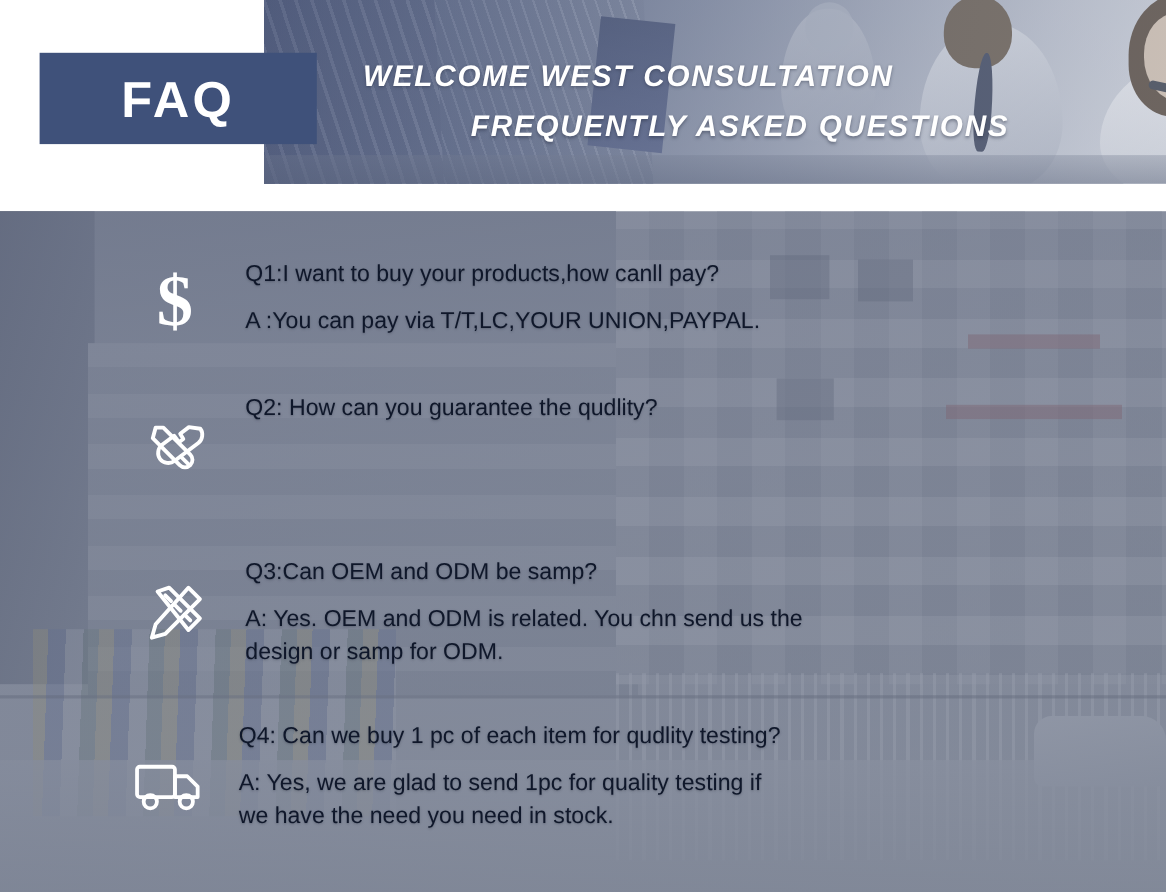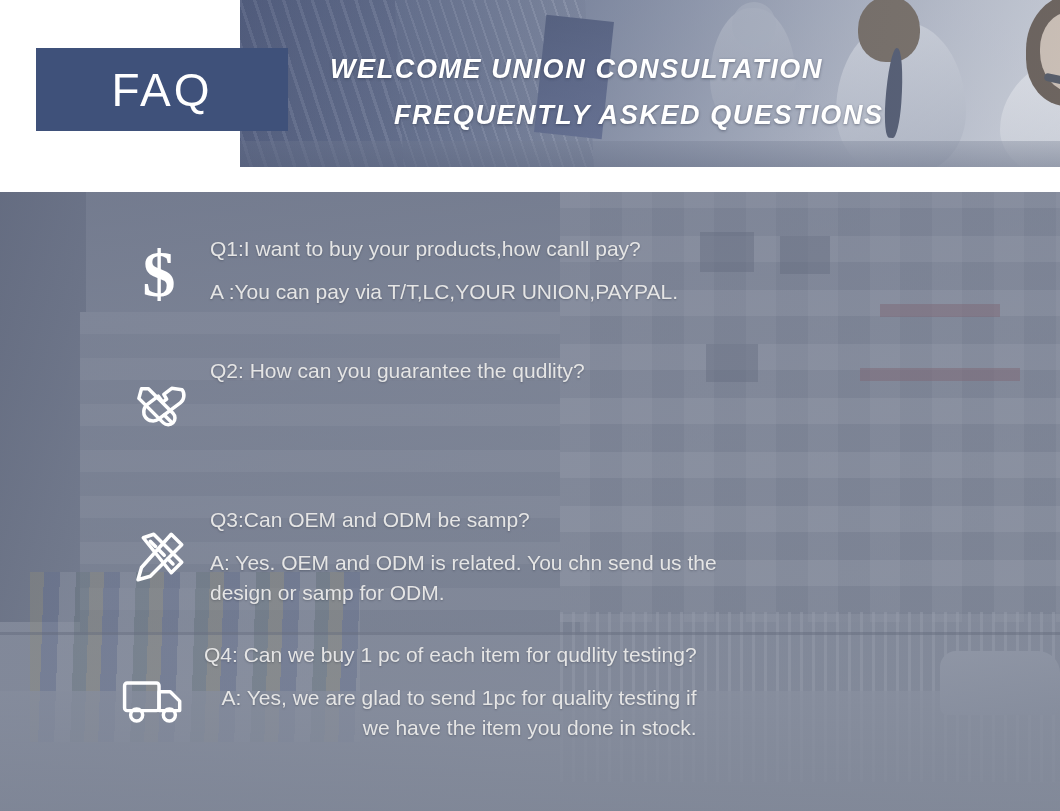--- a/index.html
+++ b/index.html
@@ -101,35 +101,35 @@
     position: absolute;
     color: #ffffff;
     font-style: italic;
     font-weight: bold;
     font-size: 27px;
     letter-spacing: 1.6px;
     white-space: nowrap;
     text-shadow: 0 1px 3px rgba(30,38,58,.45);
   }
   .title-line.l1 { left: 90px;  top: 54px; }
-  .title-line.l2 { left: 154px; top: 100px; text-align: right; }
+  .title-line.l2 { left: 188px; top: 100px; text-align: right; }
 
   .faq-badge {
     position: absolute;
     left: 36px; top: 48px;
     width: 252px; height: 83px;
     background: #3f517a;
     display: flex;
     align-items: center;
     justify-content: center;
   }
   .faq-badge span {
     color: #ffffff;
     font-size: 46px;
-    font-weight: normal;
+    font-weight: bold;
     letter-spacing: 3px;
     line-height: 1;
   }
 
   
   .faq-body {
     position: absolute;
     left: 0; top: 192px;
     width: 1060px;
     height: 619px;
@@ -204,21 +204,21 @@
     height: 619px;
   }
   .faq-item {
     position: absolute;
     display: flex;
     align-items: flex-start;
   }
   .faq-item.i1 { left: 124px; top: 42px; }
   .faq-item.i2 { left: 124px; top: 164px; }
   .faq-item.i3 { left: 124px; top: 313px; }
-  .faq-item.i4 { left: 118px; top: 448px; text-align: right; }
+  .faq-item.i4 { left: 118px; top: 462px; }
 
   .faq-icon {
     width: 70px;
     min-width: 70px;
     display: flex;
     align-items: center;
     justify-content: center;
     color: #ffffff;
   }
   .faq-icon.i1 { height: 80px; }
@@ -231,25 +231,26 @@
     font-weight: bold;
     line-height: 1;
     color: #ffffff;
     font-family: "Liberation Serif", serif;
   }
 
   .faq-text {
     padding-left: 16px;
   }
   .q-line, .a-line {
-    color: #e5e5e5;
+    color: #0f172a;
     font-size: 21px;
     line-height: 30px;
     white-space: pre-line;
     text-shadow: 0 1px 2px rgba(40,46,60,.35);
+    margin-left: 13px;
   }
   .q-line { margin-bottom: 13px; }
   .a-line { }
 </style>
 </head>
 <body>
 
 <div class="page">
 
   <div class="header">
@@ -268,21 +269,21 @@
       <div class="hp-figure hp-f3h"></div>
       <div class="hp-figure hp-f3f"></div>
 
       <div class="hp-headset"></div>
       <div class="hp-mic"></div>
       <div class="hp-desk"></div>
       <div class="hp-veil"></div>
     </div>
 
     <div class="header-titles">
-      <div class="title-line l1">WELCOME UNION CONSULTATION</div>
+      <div class="title-line l1">WELCOME WEST CONSULTATION</div>
       <div class="title-line l2">FREQUENTLY ASKED QUESTIONS</div>
     </div>
 
     <div class="faq-badge">
       <span>FAQ</span>
     </div>
   </div>
 
   <div class="faq-body">
 
@@ -351,19 +352,19 @@
           <svg width="62" height="48" viewBox="0 0 72 52" fill="none" stroke="#ffffff" stroke-width="4" stroke-linecap="round" stroke-linejoin="round">
             <rect x="3" y="4" width="40" height="32" rx="3"></rect>
             <path d="M43 14 L56 14 L67 25 L67 36 L43 36 Z"></path>
             <circle cx="17" cy="41" r="7"></circle>
             <circle cx="55" cy="41" r="7"></circle>
           </svg>
         </div>
         <div class="faq-text">
           <div class="q-line">Q4: Can we buy 1 pc of each item for qudlity testing?</div>
           <div class="a-line">A: Yes, we are glad to send 1pc for quality testing if
-we have the item you done in stock.</div>
+we have the need you need in stock.</div>
         </div>
       </div>
 
     </div>
   </div>
 </div>
 
 </body></html>

